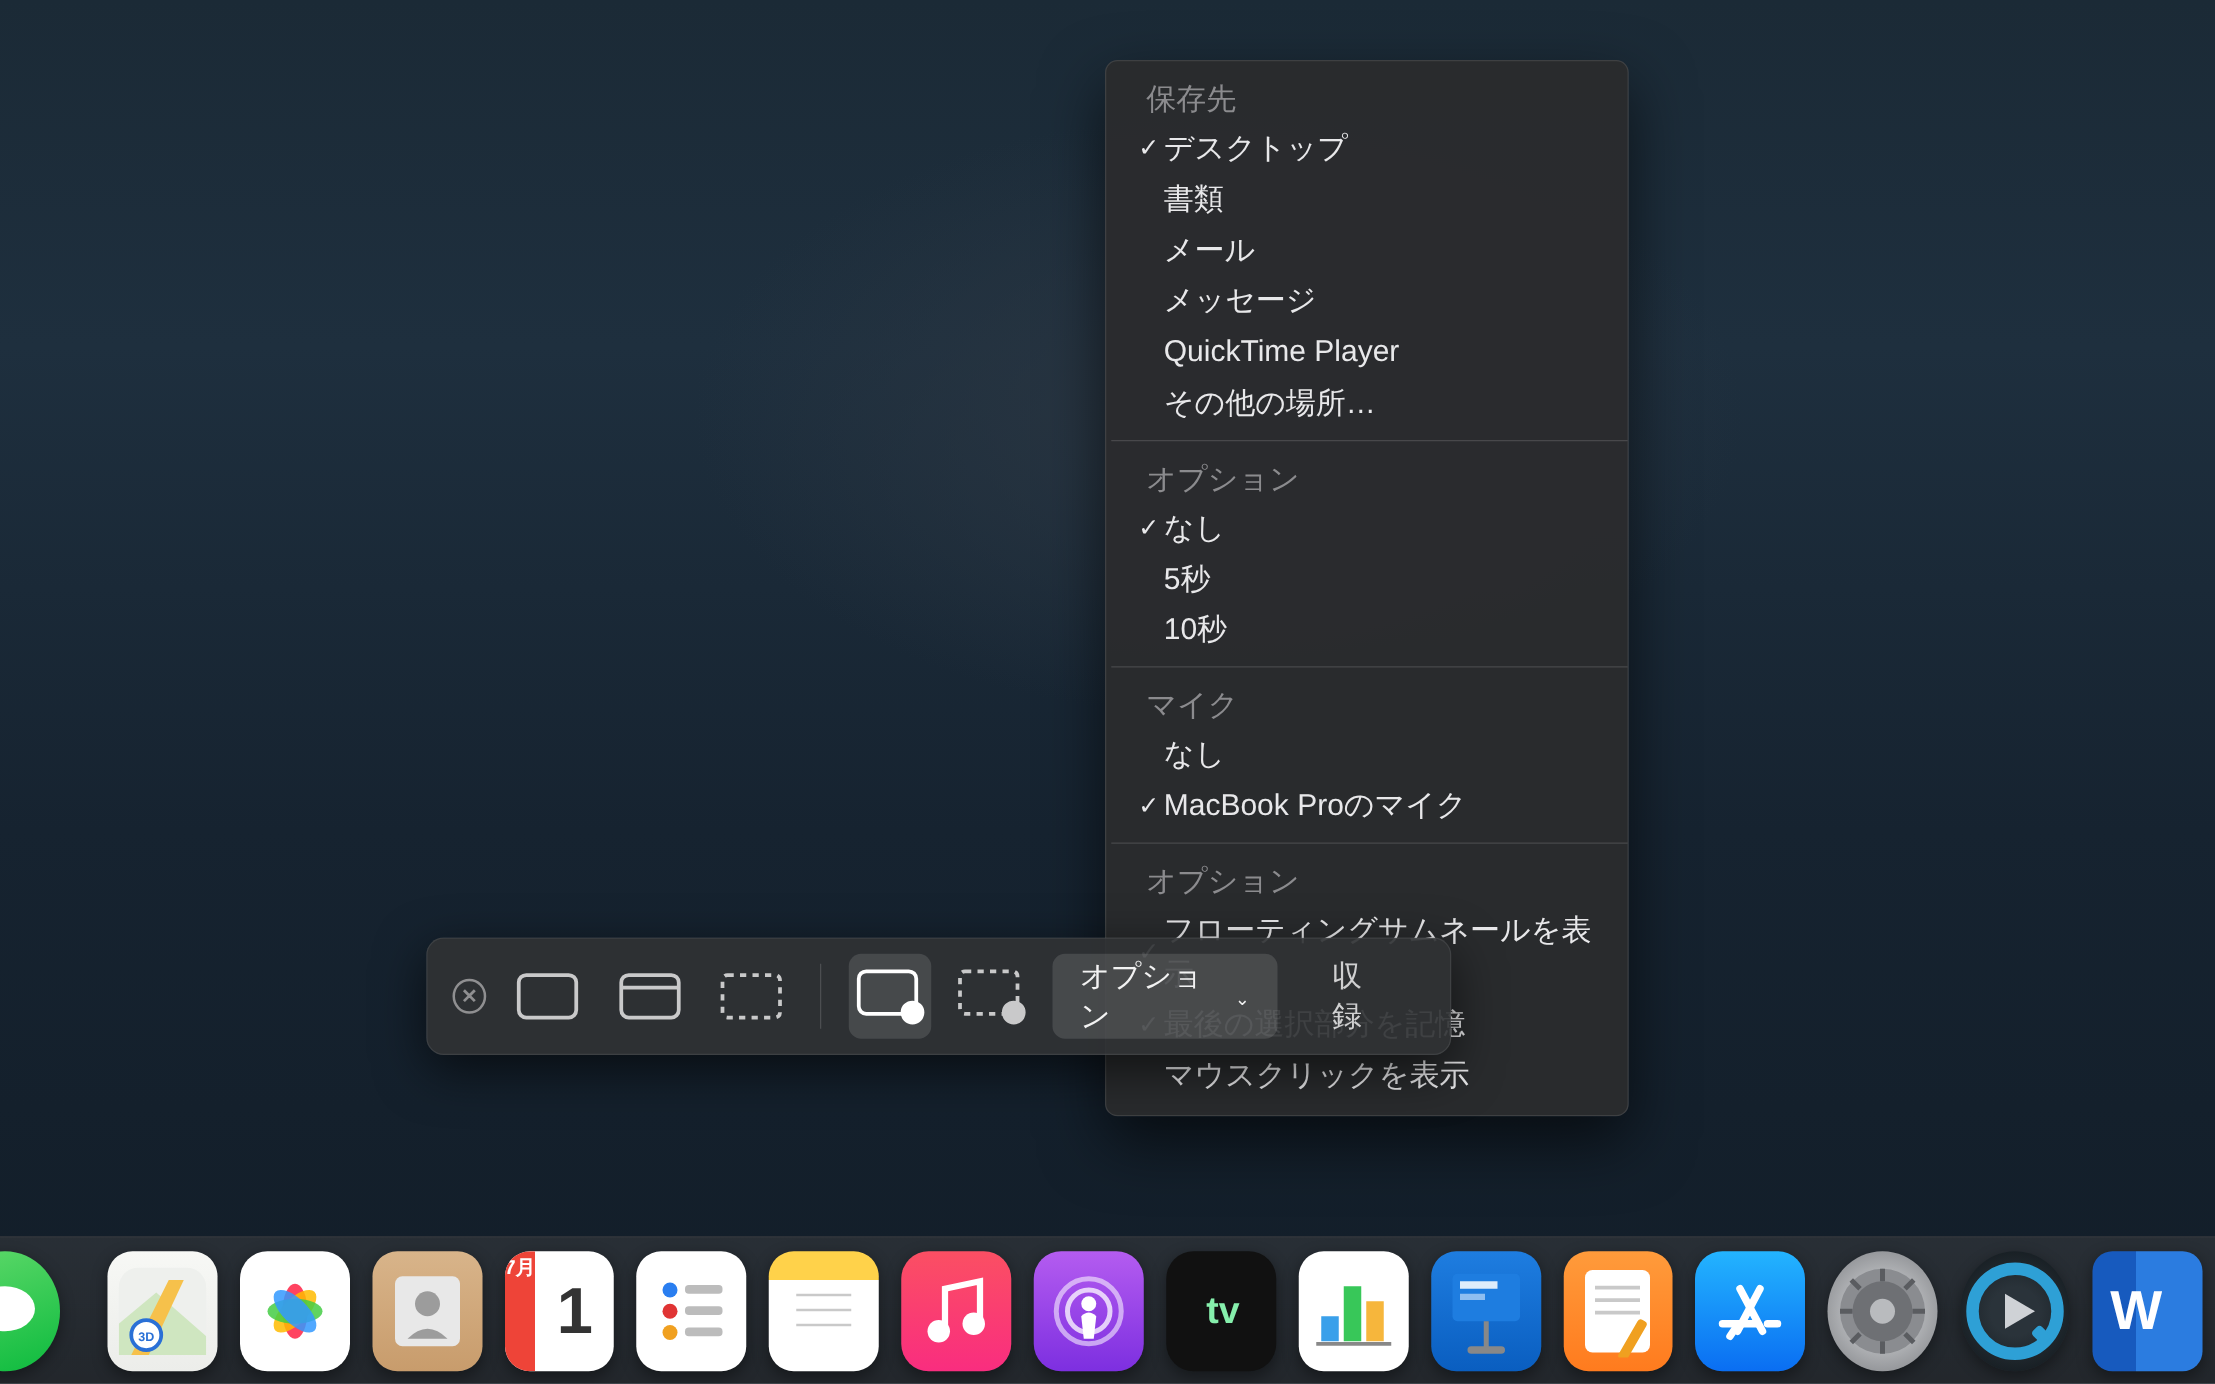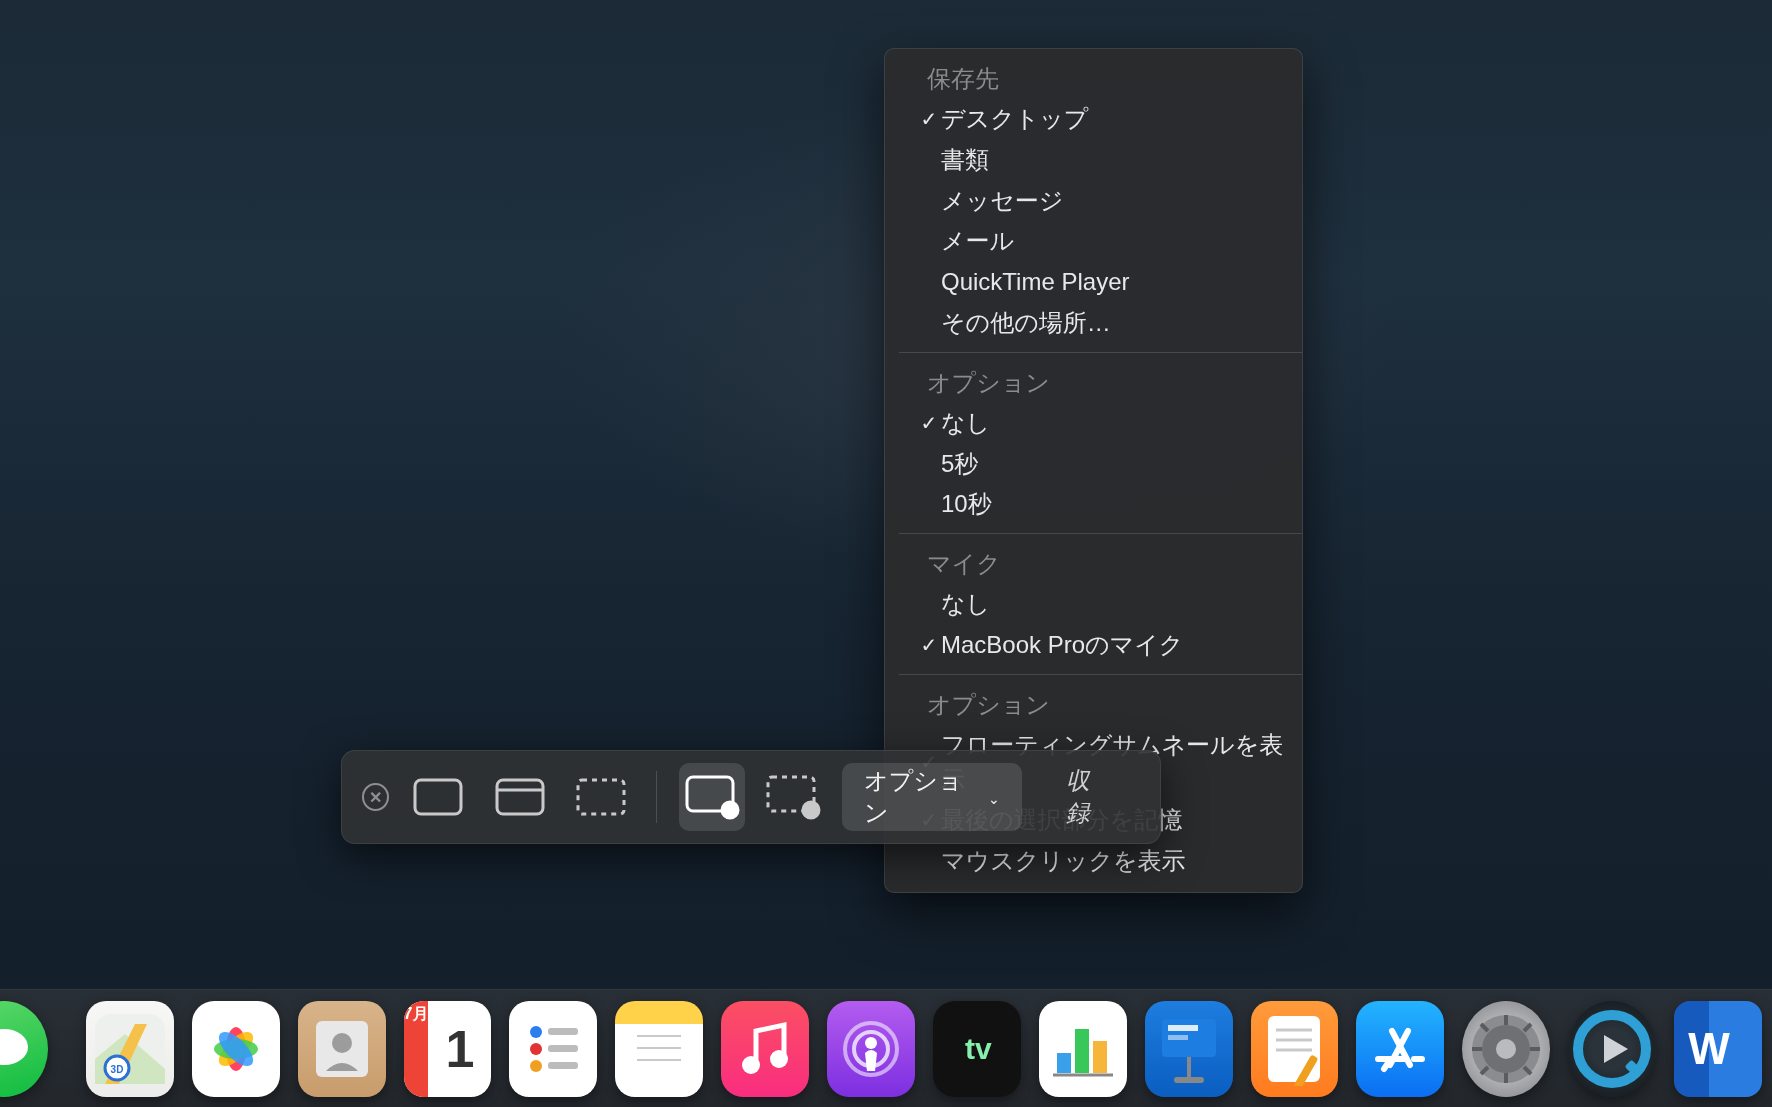--- a/index.html
+++ b/index.html
@@ -64,33 +64,32 @@
   }
   .options-btn .chev { font-size: 14px; margin-top: 4px; }
   .capture-btn {
     height: 68px;
     padding: 0 28px;
     display: flex; align-items: center; justify-content: center;
     color: #d0d0d1;
     font-size: 24px;
     cursor: pointer;
     border-radius: 10px;
-    font-style: italic;
   }
   
   .menu {
     position: absolute;
     left: 884px;
     top: 48px;
     width: 419px;
     background: rgba(42,43,45,0.97);
     border: 1px solid rgba(255,255,255,0.10);
     border-radius: 10px;
     box-shadow: 0 20px 50px rgba(0,0,0,0.6);
-    padding: 8px 0 10px 14px;
+    padding: 8px 0 10px 4px;
     color: #e8e8ea;
     font-size: 24px;
   }
   .menu-section-header {
     color: #8b8b8e;
     padding: 6px 28px 4px 28px;
     font-size: 24px;
   }
   .menu-item {
     display: flex;
@@ -163,25 +162,25 @@
   <div class="menu-item checked">
       <span class="check">✓</span>
       <span class="label">デスクトップ</span>
     </div>
   <div class="menu-item">
       <span class="check">✓</span>
       <span class="label">書類</span>
     </div>
   <div class="menu-item">
       <span class="check">✓</span>
+      <span class="label">メール</span>
+    </div>
+  <div class="menu-item">
+      <span class="check">✓</span>
       <span class="label">メッセージ</span>
-    </div>
-  <div class="menu-item">
-      <span class="check">✓</span>
-      <span class="label">メール</span>
     </div>
   <div class="menu-item">
       <span class="check">✓</span>
       <span class="label">QuickTime Player</span>
     </div>
   <div class="menu-item">
       <span class="check">✓</span>
       <span class="label">その他の場所…</span>
     </div>
   <div class="menu-sep"></div>

